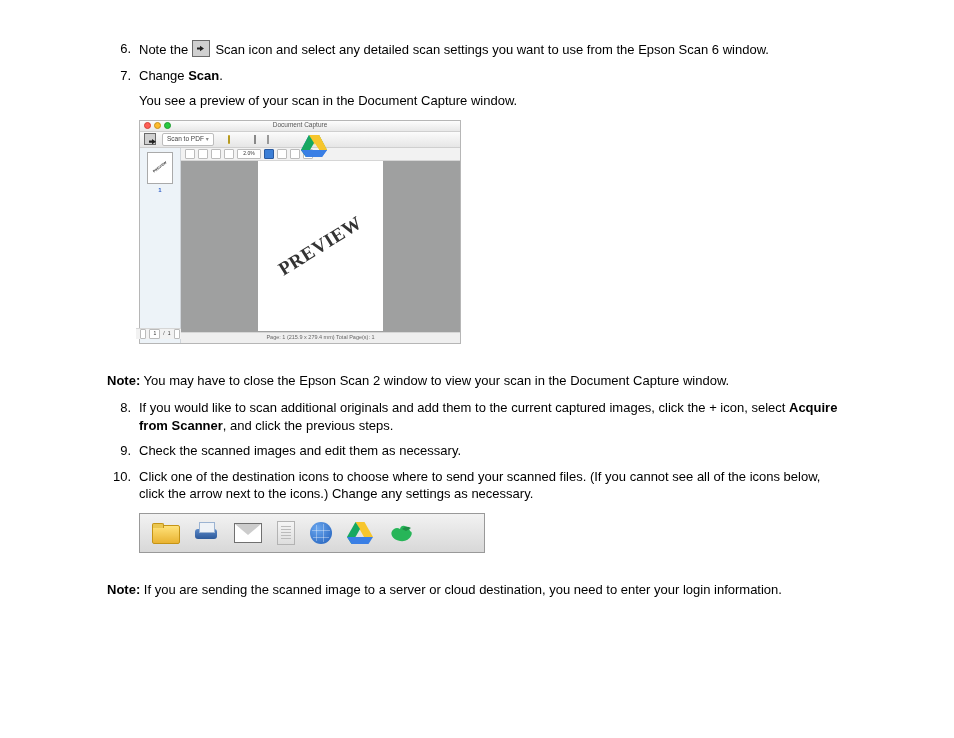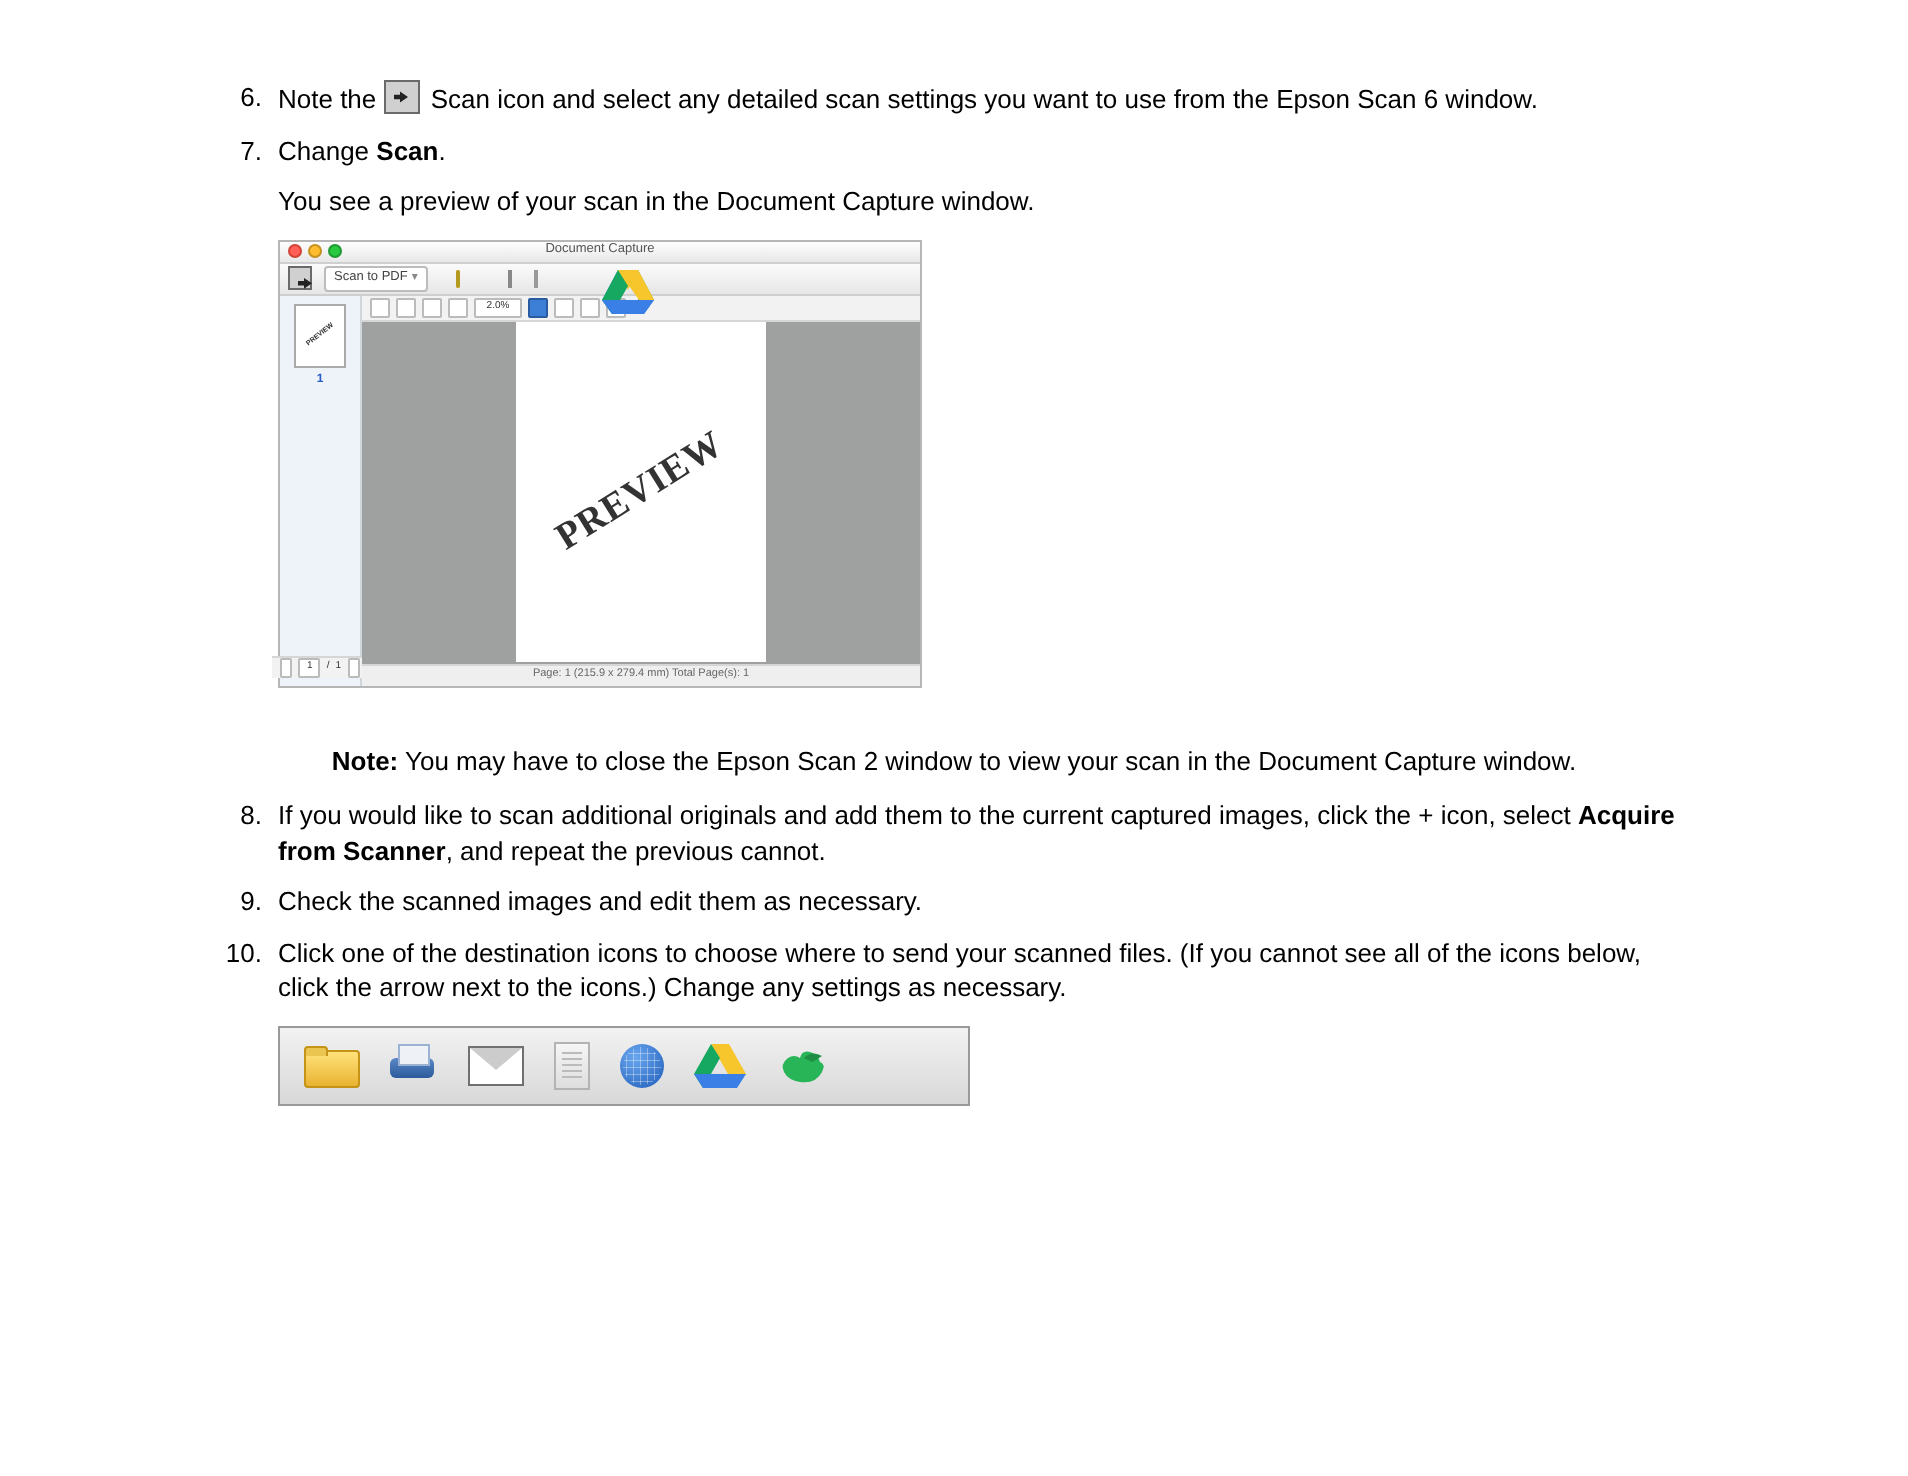--- a/index.html
+++ b/index.html
@@ -28,21 +28,20 @@
     flex: 0 0 24px;
     text-align: right;
     margin-right: 8px;
   }
   ol.steps > li > .body {
     flex: 1;
   }
   .indented {
     margin-top: 6px;
     margin-bottom: 10px;
-    text-align: center;
   }
   strong { font-weight: bold; text-align: center; }
   .note-label { font-weight: bold; }
   .inline-scan-icon {
     display: inline-block;
     width: 16px;
     height: 15px;
     border: 1px solid #6a6a6a;
     background: #d0d0d0;
     vertical-align: -3px;
@@ -255,21 +254,21 @@
   </div>
 
   <div class="indented">
     <span class="note-label">Note:</span><span> You may have to close the Epson Scan 2 window to view your scan in the Document Capture window.</span>
   </div>
 
   <ol class="steps">
     <li>
       <span class="num">8.</span>
       <span class="body">
-        <span>If you would like to scan additional originals and add them to the current captured images, click the + icon, select </span><strong>Acquire from Scanner</strong><span>, and repeat the previous cannot.</span>
+        <span>If you would like to scan additional originals and add them to the current captured images, click the + icon, select </span><strong>Acquire from Scanner</strong><span>, and click the previous steps.</span>
       </span>
     </li>
     <li>
       <span class="num">9.</span>
       <span class="body">Check the scanned images and edit them as necessary.</span>
     </li>
     <li>
       <span class="num">10.</span>
       <span class="body">Click one of the destination icons to choose where to send your scanned files. (If you cannot see all of the icons below, click the arrow next to the icons.) Change any settings as necessary.</span>
     </li>
@@ -289,15 +288,18 @@
       </svg>
     </div>
     <div class="dest-ic dest-bird">
       <svg viewBox="0 0 26 22">
         <path d="M4 14 Q2 10 6 7 Q9 5 12 7 Q13 3 17 4 Q21 5 22 9 Q25 10 23 14 Q20 20 12 19 Q6 18 4 14 Z" fill="#27b558"></path>
         <path d="M14 7 Q18 3 23 6 Q20 8 18 9 Z" fill="#1e8e45"></path>
       </svg>
     </div>
   </div>
 
+  <div class="indented">
+    <span class="note-label">Note:</span><span> If you are sending the scanned image to a server or cloud destination, you need to enter your login information.</span>
+  </div>
 
 
 </div>
 
 </body></html>

